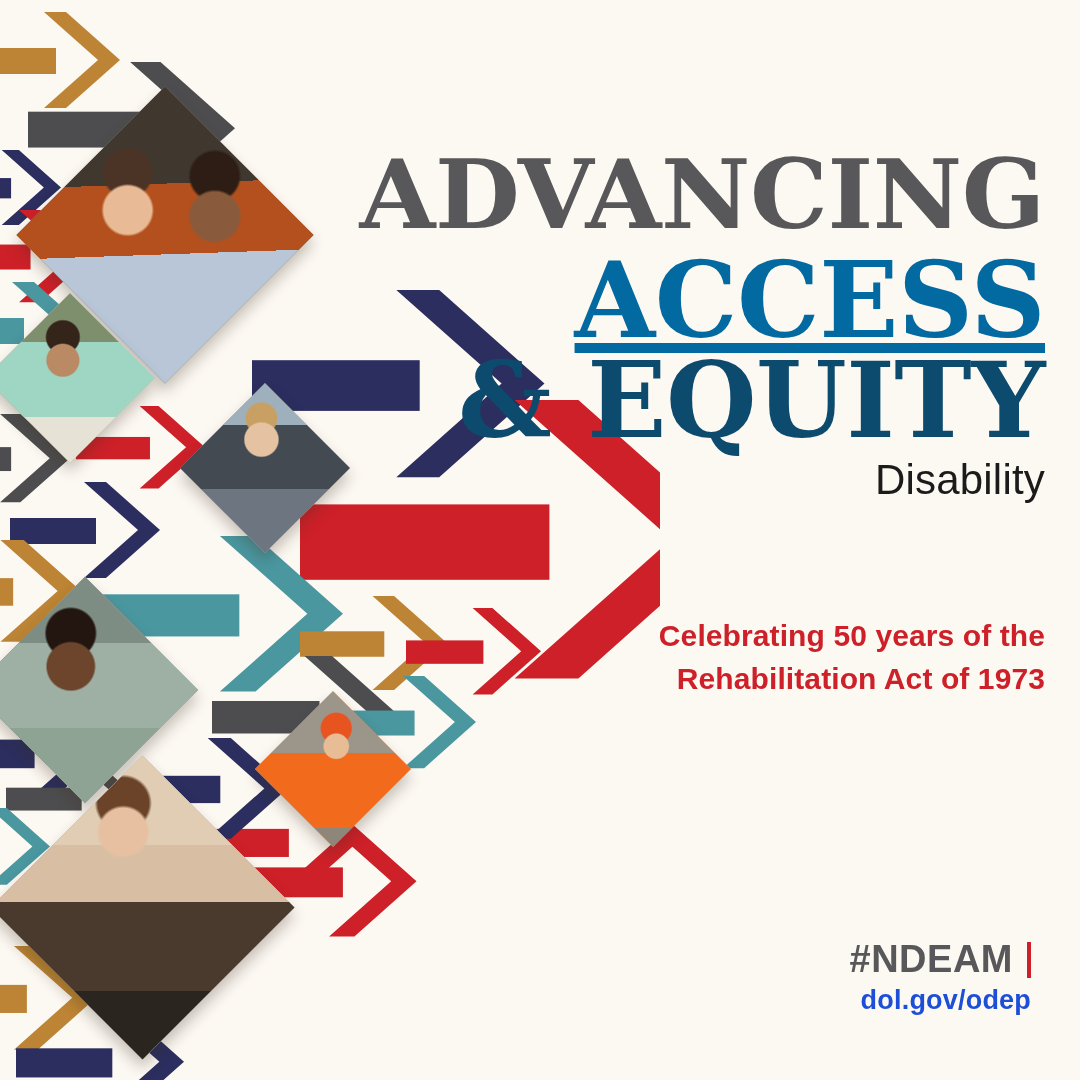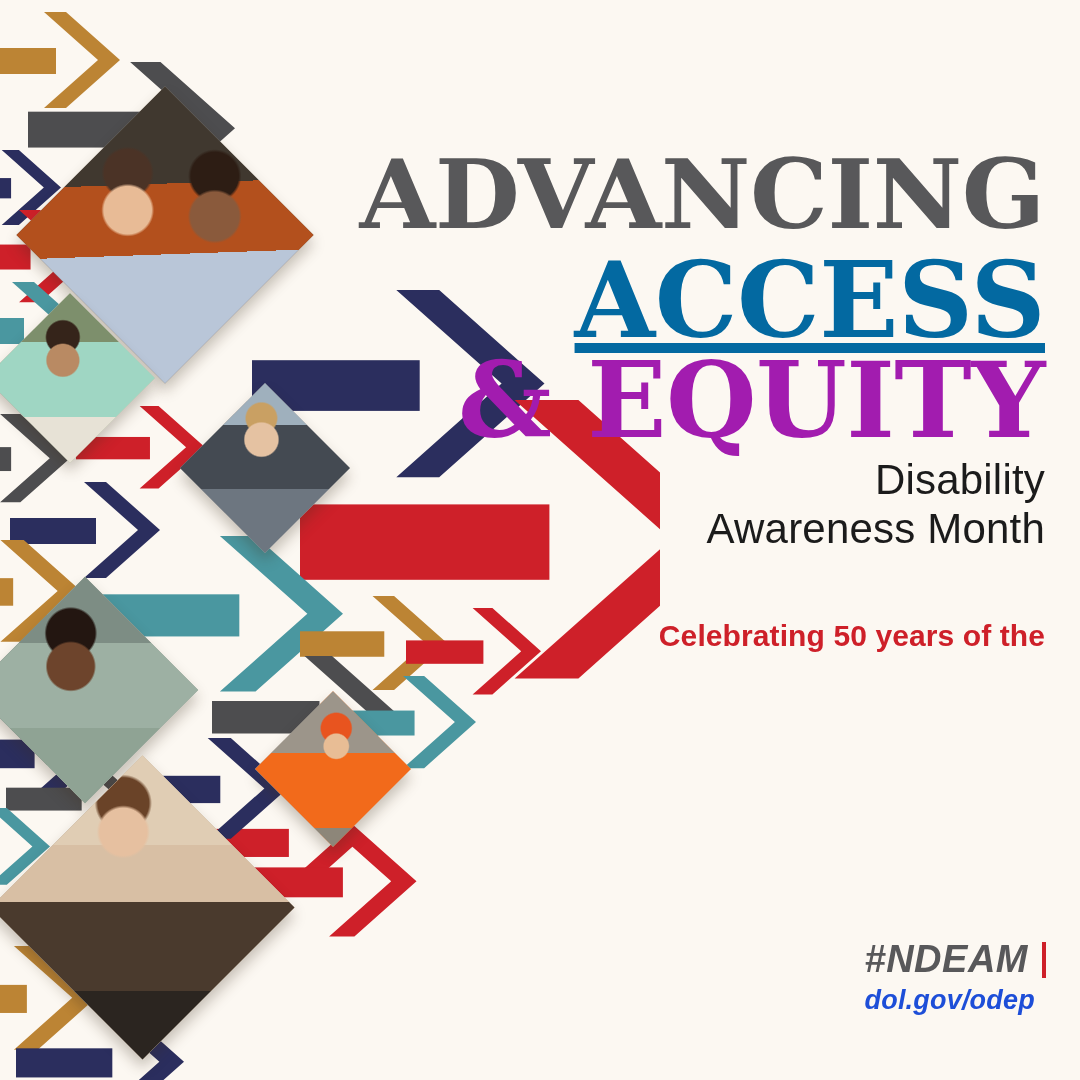--- a/index.html
+++ b/index.html
@@ -102,40 +102,40 @@
     position:absolute;right:0;top:150px;
     font-size:96px;color:#58585A;
     transform:scaleX(1.02);transform-origin:100% 50%;
   }
   #hl2{
     position:absolute;right:0;top:252px;
     font-size:104px;color:#0369a1;text-decoration:underline;
   }
   #hl3{
     position:absolute;right:0;top:352px;
-    font-size:104px;color:#a21caf;
+    font-size:104px;color:#0c4a6e;
   }
   #sub{
     position:absolute;right:0;top:455px;
     font-size:42px;line-height:1.17;
     font-weight:300;color:#1B1B1B;
     letter-spacing:.2px;
   }
   #sub span{display:block;}
   #tag{
     position:absolute;right:0;top:615px;
     font-size:30px;line-height:1.42;
     font-weight:bold;color:#CE2029;
     letter-spacing:.1px;
   }
   #tag span{display:block;}
 
   
   #footer{
-    position:absolute;right:34px;bottom:64px;font-style:italic;
+    position:absolute;right:49px;bottom:64px;text-align:right;
   }
   #tags{
     font-size:38px;font-weight:bold;color:#58585A;
     letter-spacing:.5px;white-space:nowrap;
     display:flex;align-items:center;justify-content:flex-end;gap:14px;
   }
   #divider{
     display:inline-block;width:4px;height:36px;background:#CE2029;
   }
   #url{
@@ -314,25 +314,25 @@
     </div>
 
   <div id="copy">
 
     <div class="hl" id="hl1">ADVANCING</div>
     <div class="hl" id="hl2">ACCESS</div>
     <div class="hl" id="hl3">&amp; EQUITY</div>
 
     <div id="sub">
       <span>Disability</span>
-      <span>Awareness Month</span>
     </div>
 
     <div id="tag">
       <span>Celebrating 50 years of the</span>
+      <span>Rehabilitation Act of 1973</span>
     </div>
   </div>
 
   <div id="footer">
     <div id="tags">
       <span>#NDEAM</span>
       <span id="divider"></span>
     </div>
     <div id="url">dol.gov/odep</div>
   </div>

